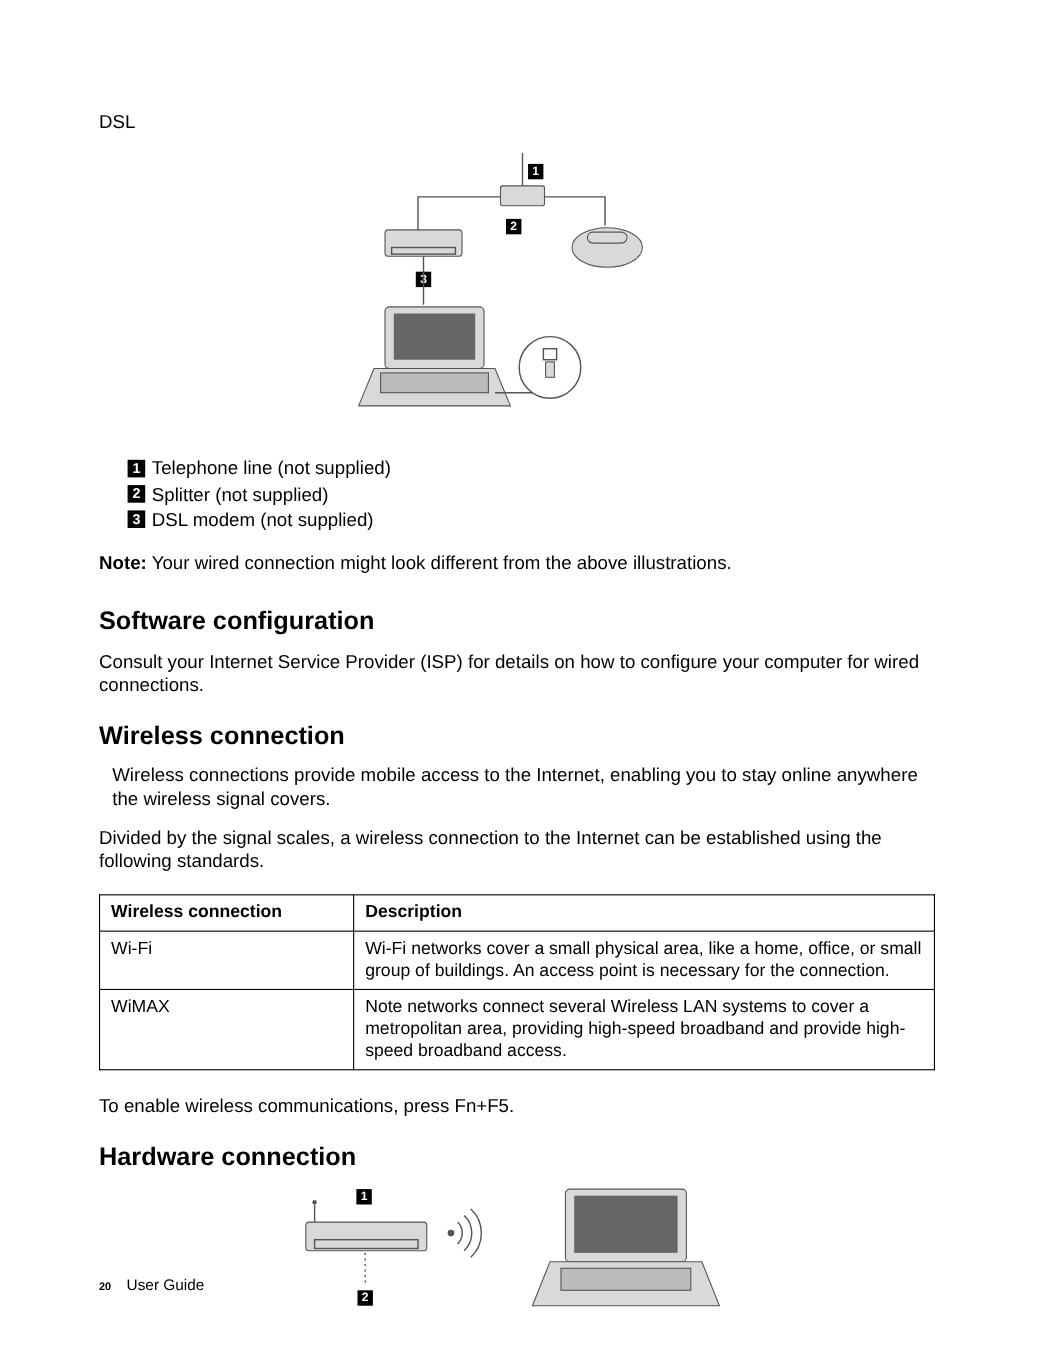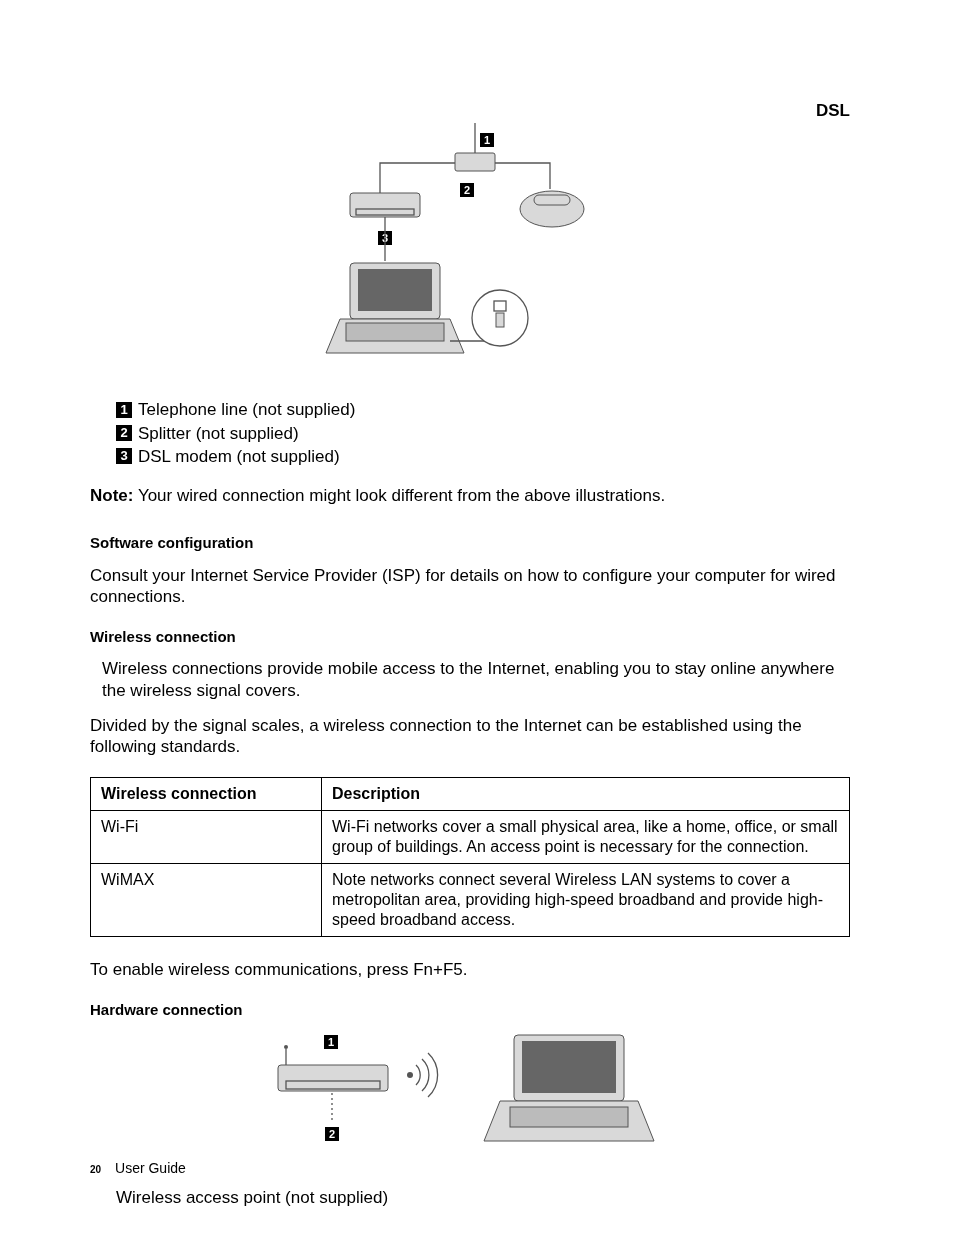--- a/index.html
+++ b/index.html
@@ -14,23 +14,22 @@
     font-size: 17px;
     line-height: 1.25;
   }
   .page {
     position: absolute;
     left: 90px;
     top: 100px;
     width: 760px;
   }
   .section-bold {
-    font-weight: bold;
-    margin: 0 0 2px 0;
-    text-align: right;
+    font-weight: normal;
+    margin: 0 0 18px 0;
   }
   .diagram {
     display: block;
     margin: 0 auto 16px auto;
   }
   .legend {
     margin-left: 26px;
     margin-bottom: 18px;
   }
   .legend-row {
@@ -49,21 +48,21 @@
     width: 16px;
     height: 16px;
     margin-right: 6px;
     flex: 0 0 auto;
   }
   .note-row {
     margin: 0 0 28px 0;
   }
   .h2 {
     font-weight: bold;
-    font-size: 15px;
+    font-size: 23px;
     margin: 0 0 12px 0;
   }
   .para {
     margin: 0 0 20px 0;
   }
   .para.tight {
     margin-bottom: 14px;
     margin-left: 12px;
   }
   table.wireless {

